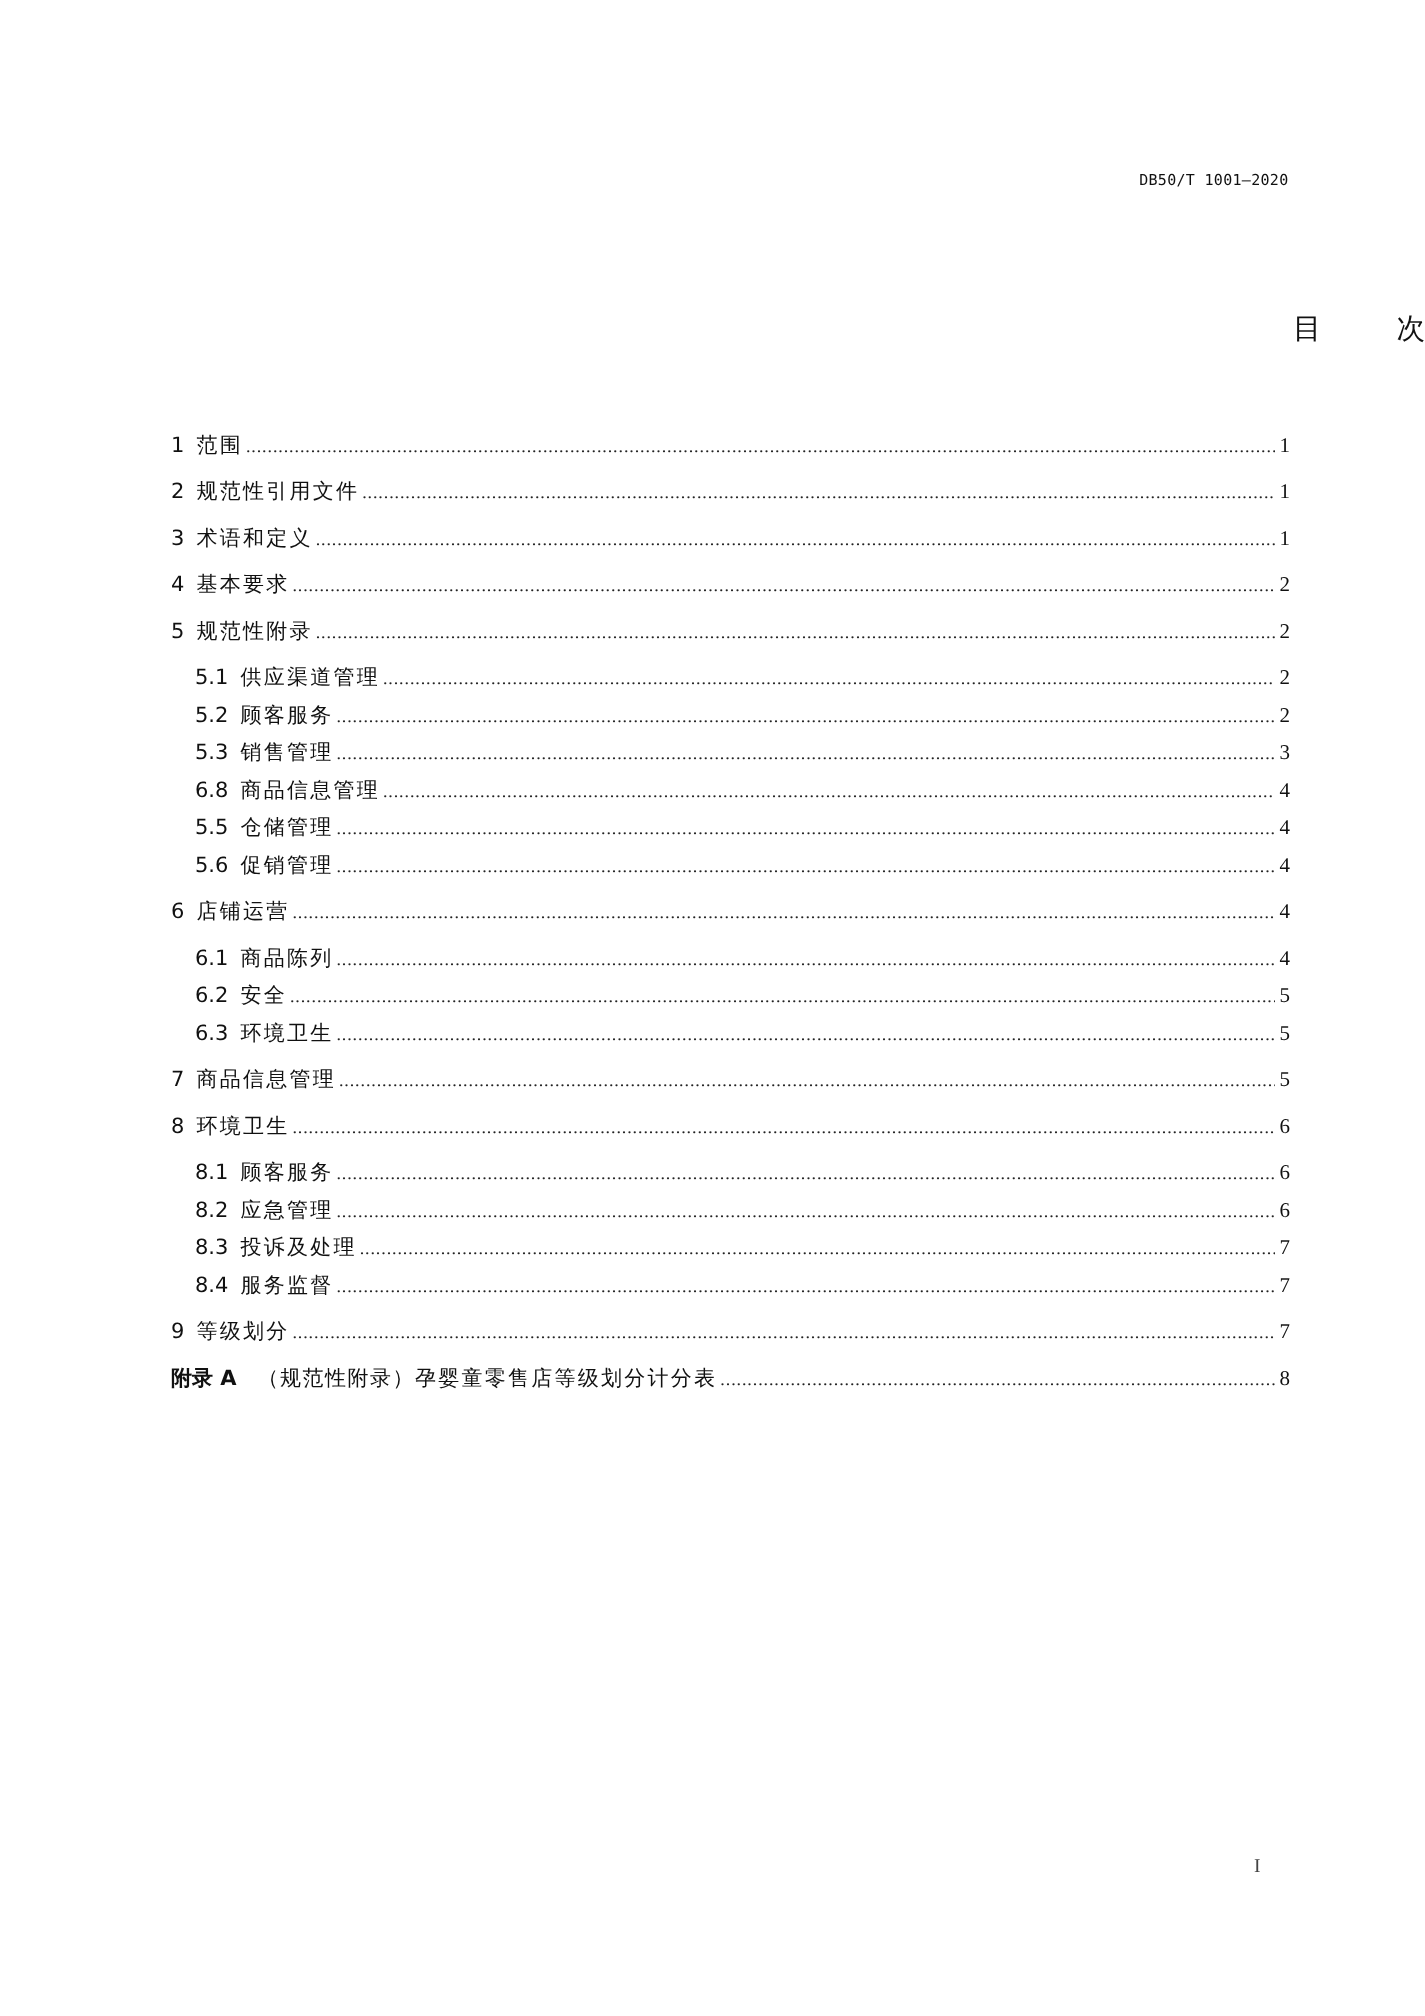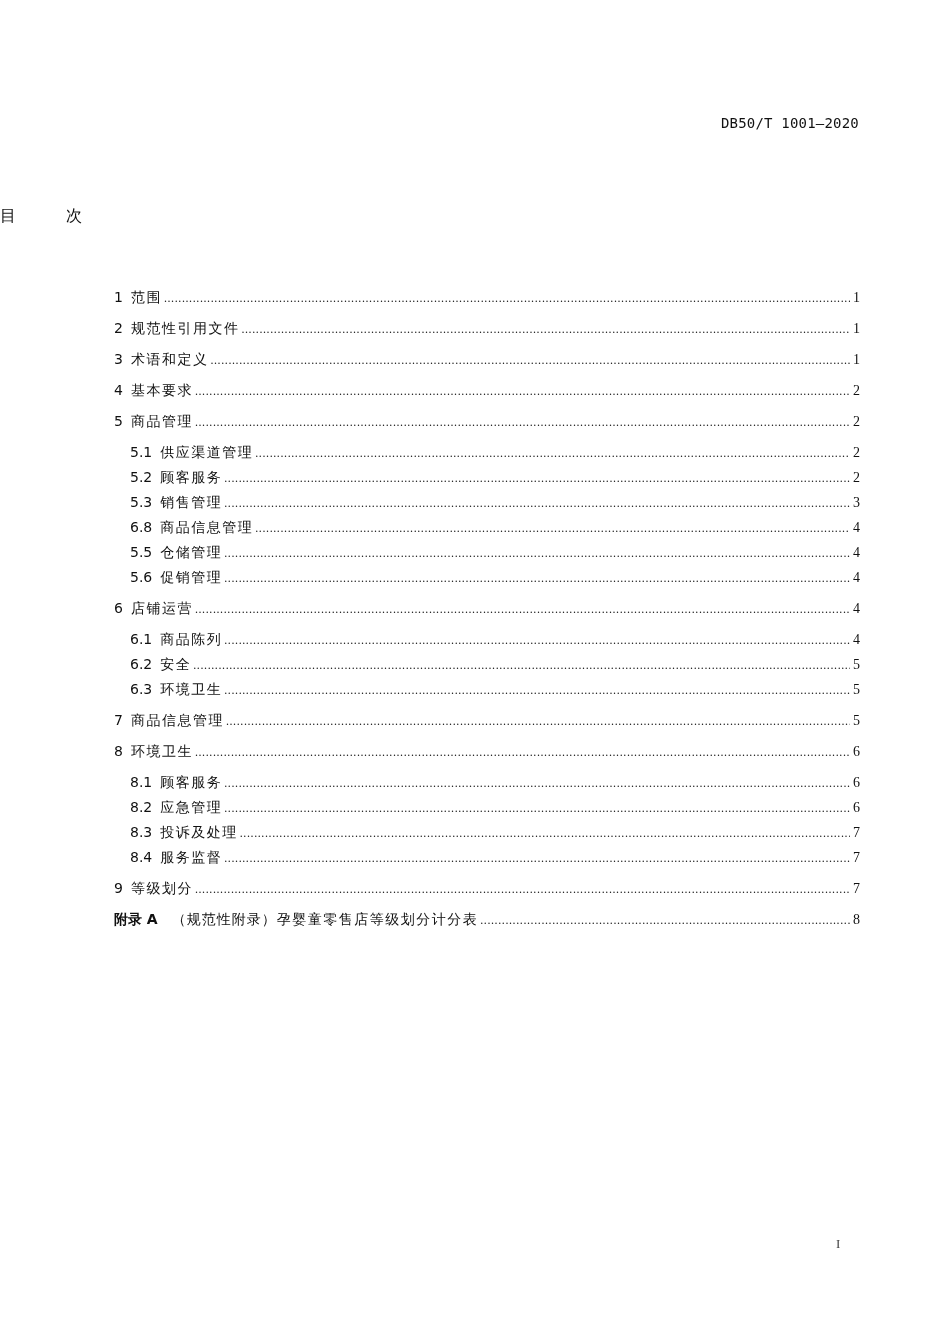--- a/index.html
+++ b/index.html
@@ -1,18 +1,18 @@
 <!DOCTYPE html>
 <html><head>
 <meta charset="utf-8">
 <style>
   html, body { margin: 0; padding: 0; background: #ffffff; }
   body { width: 950px; height: 1344px; position: relative; overflow: hidden; color: #111; font-family: "DejaVu Sans", "Liberation Sans", sans-serif; }
-  .std-code { position: absolute; top: 115px; right: 91px; font-family: "DejaVu Sans Mono", "Liberation Mono", monospace; font-size: 14px; letter-spacing: 0.2px; }
-  .toc-title { position: absolute; top: 206px; left: 0; width: 100%; text-align: left; font-size: 16px; letter-spacing: 0; }
+  .std-code { position: absolute; top: 115px; right: 91px; font-family: "DejaVu Sans Mono", "Liberation Mono", monospace; font-size: 10px; letter-spacing: 0.2px; }
+  .toc-title { position: absolute; top: 206px; left: 0; width: 100%; text-align: right; font-size: 19px; letter-spacing: 0; }
   .toc-title span { display: inline-block; }
   .toc-title .gap { width: 50px; }
   .toc { position: absolute; top: 285px; left: 114px; width: 746px; }
   .row { display: flex; align-items: baseline; font-size: 14px; height: 25px; line-height: 25px; white-space: nowrap; }
   .row.top { height: 31px; line-height: 25px; }
   .row.sub { padding-left: 16px; }
   .row .num { margin-right: 8px; }
   .row .label { letter-spacing: 1.5px; }
   .row .leader { flex: 1; overflow: hidden; color: #222; font-family: "Liberation Serif", serif; font-size: 12px; margin: 0 2px; }
   .row .leader::after { content: "..................................................................................................................................................................................................................................................................................................................................................."; letter-spacing: 0.6px; }
@@ -53,21 +53,21 @@
       <span class="page">1</span>
     </div>
   <div class="row top">
       <span class="num">4</span>
       <span class="label">基本要求</span>
       <span class="leader"></span>
       <span class="page">2</span>
     </div>
   <div class="row top">
       <span class="num">5</span>
-      <span class="label">商品管理</span>
+      <span class="label">规范性附录</span>
       <span class="leader"></span>
       <span class="page">2</span>
     </div>
   <div class="row sub">
       <span class="num">5.1</span>
       <span class="label">供应渠道管理</span>
       <span class="leader"></span>
       <span class="page">2</span>
     </div>
   <div class="row sub">

